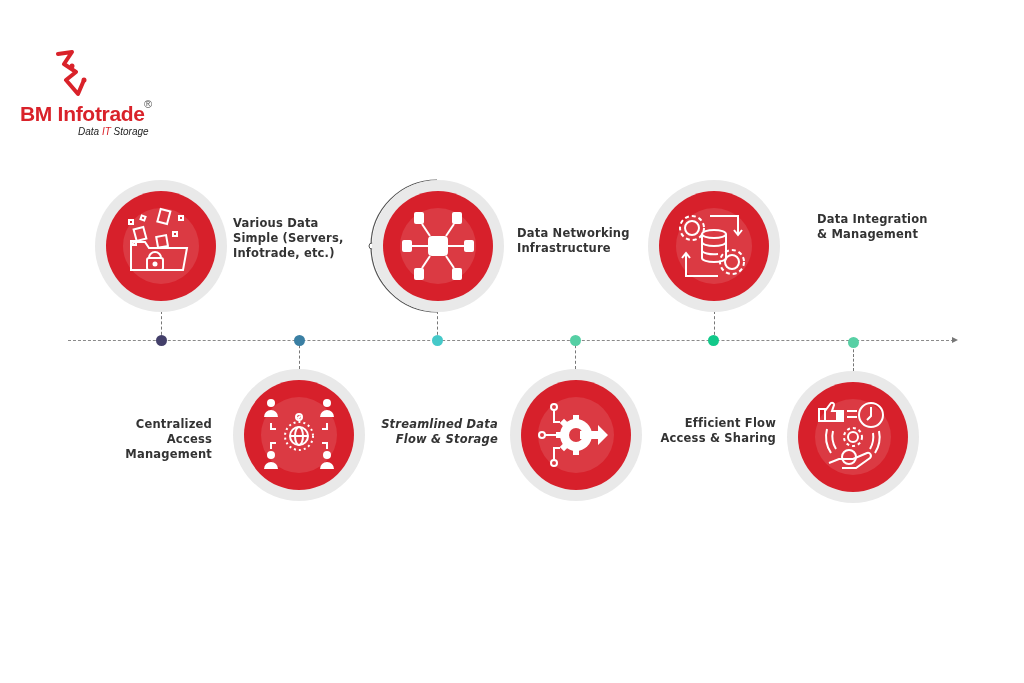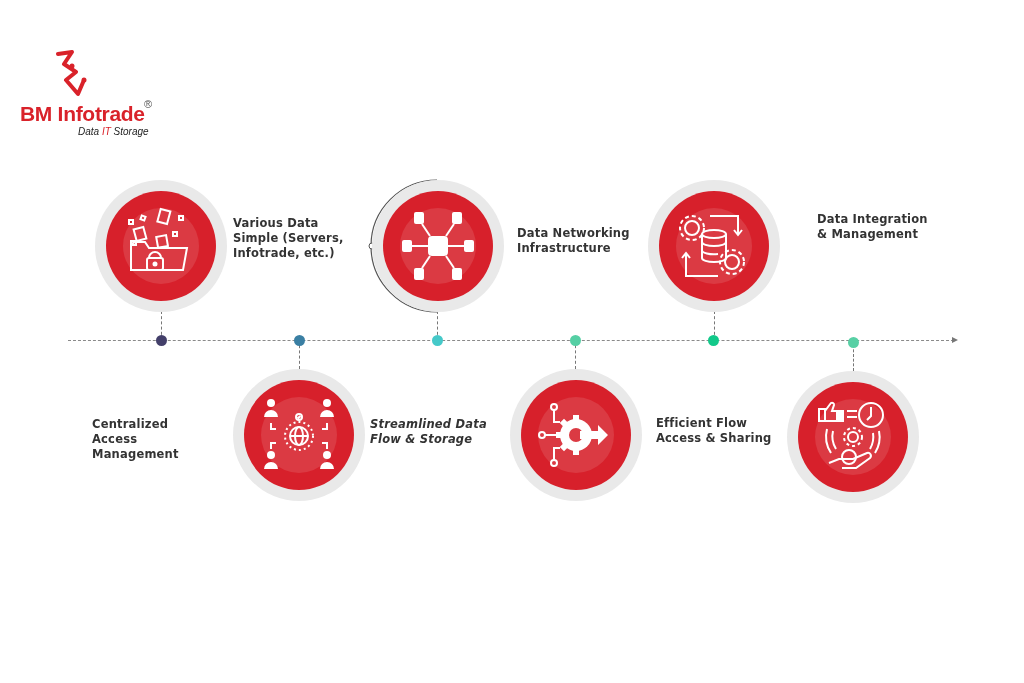--- a/index.html
+++ b/index.html
@@ -30,21 +30,21 @@
     .inner { position: absolute; left: 28px; top: 28px; width: 76px; height: 76px; border-radius: 50%; background: #db3a43; }
     .icon { position: absolute; left: 26px; top: 26px; width: 80px; height: 80px; }
 
     .connector { position: absolute; width: 0; border-left: 1.5px dashed #777; }
     .dot { position: absolute; width: 11px; height: 11px; border-radius: 50%; }
 
     .label {
       position: absolute; font-weight: bold; font-size: 11.5px; line-height: 15px; color: #333;
       font-family: "DejaVu Sans", sans-serif; letter-spacing: 0.2px;
     }
-    .label.right { text-align: left; }
+    .label.right { text-align: right; }
     .arc { position: absolute; }
   </style>
 </head>
 <body>
 
 <div class="logo">
   <svg class="logo-mark" viewBox="0 0 44 48">
     <path d="M4 4 L18 2 L10 14 L22 22 L12 30 L24 44 L30 30" fill="none" stroke="#d9222a" stroke-width="4" stroke-linejoin="round" stroke-linecap="round"></path>
     <circle cx="18" cy="16" r="2.5" fill="#d9222a"></circle>
     <circle cx="30" cy="30" r="2.5" fill="#d9222a"></circle>

